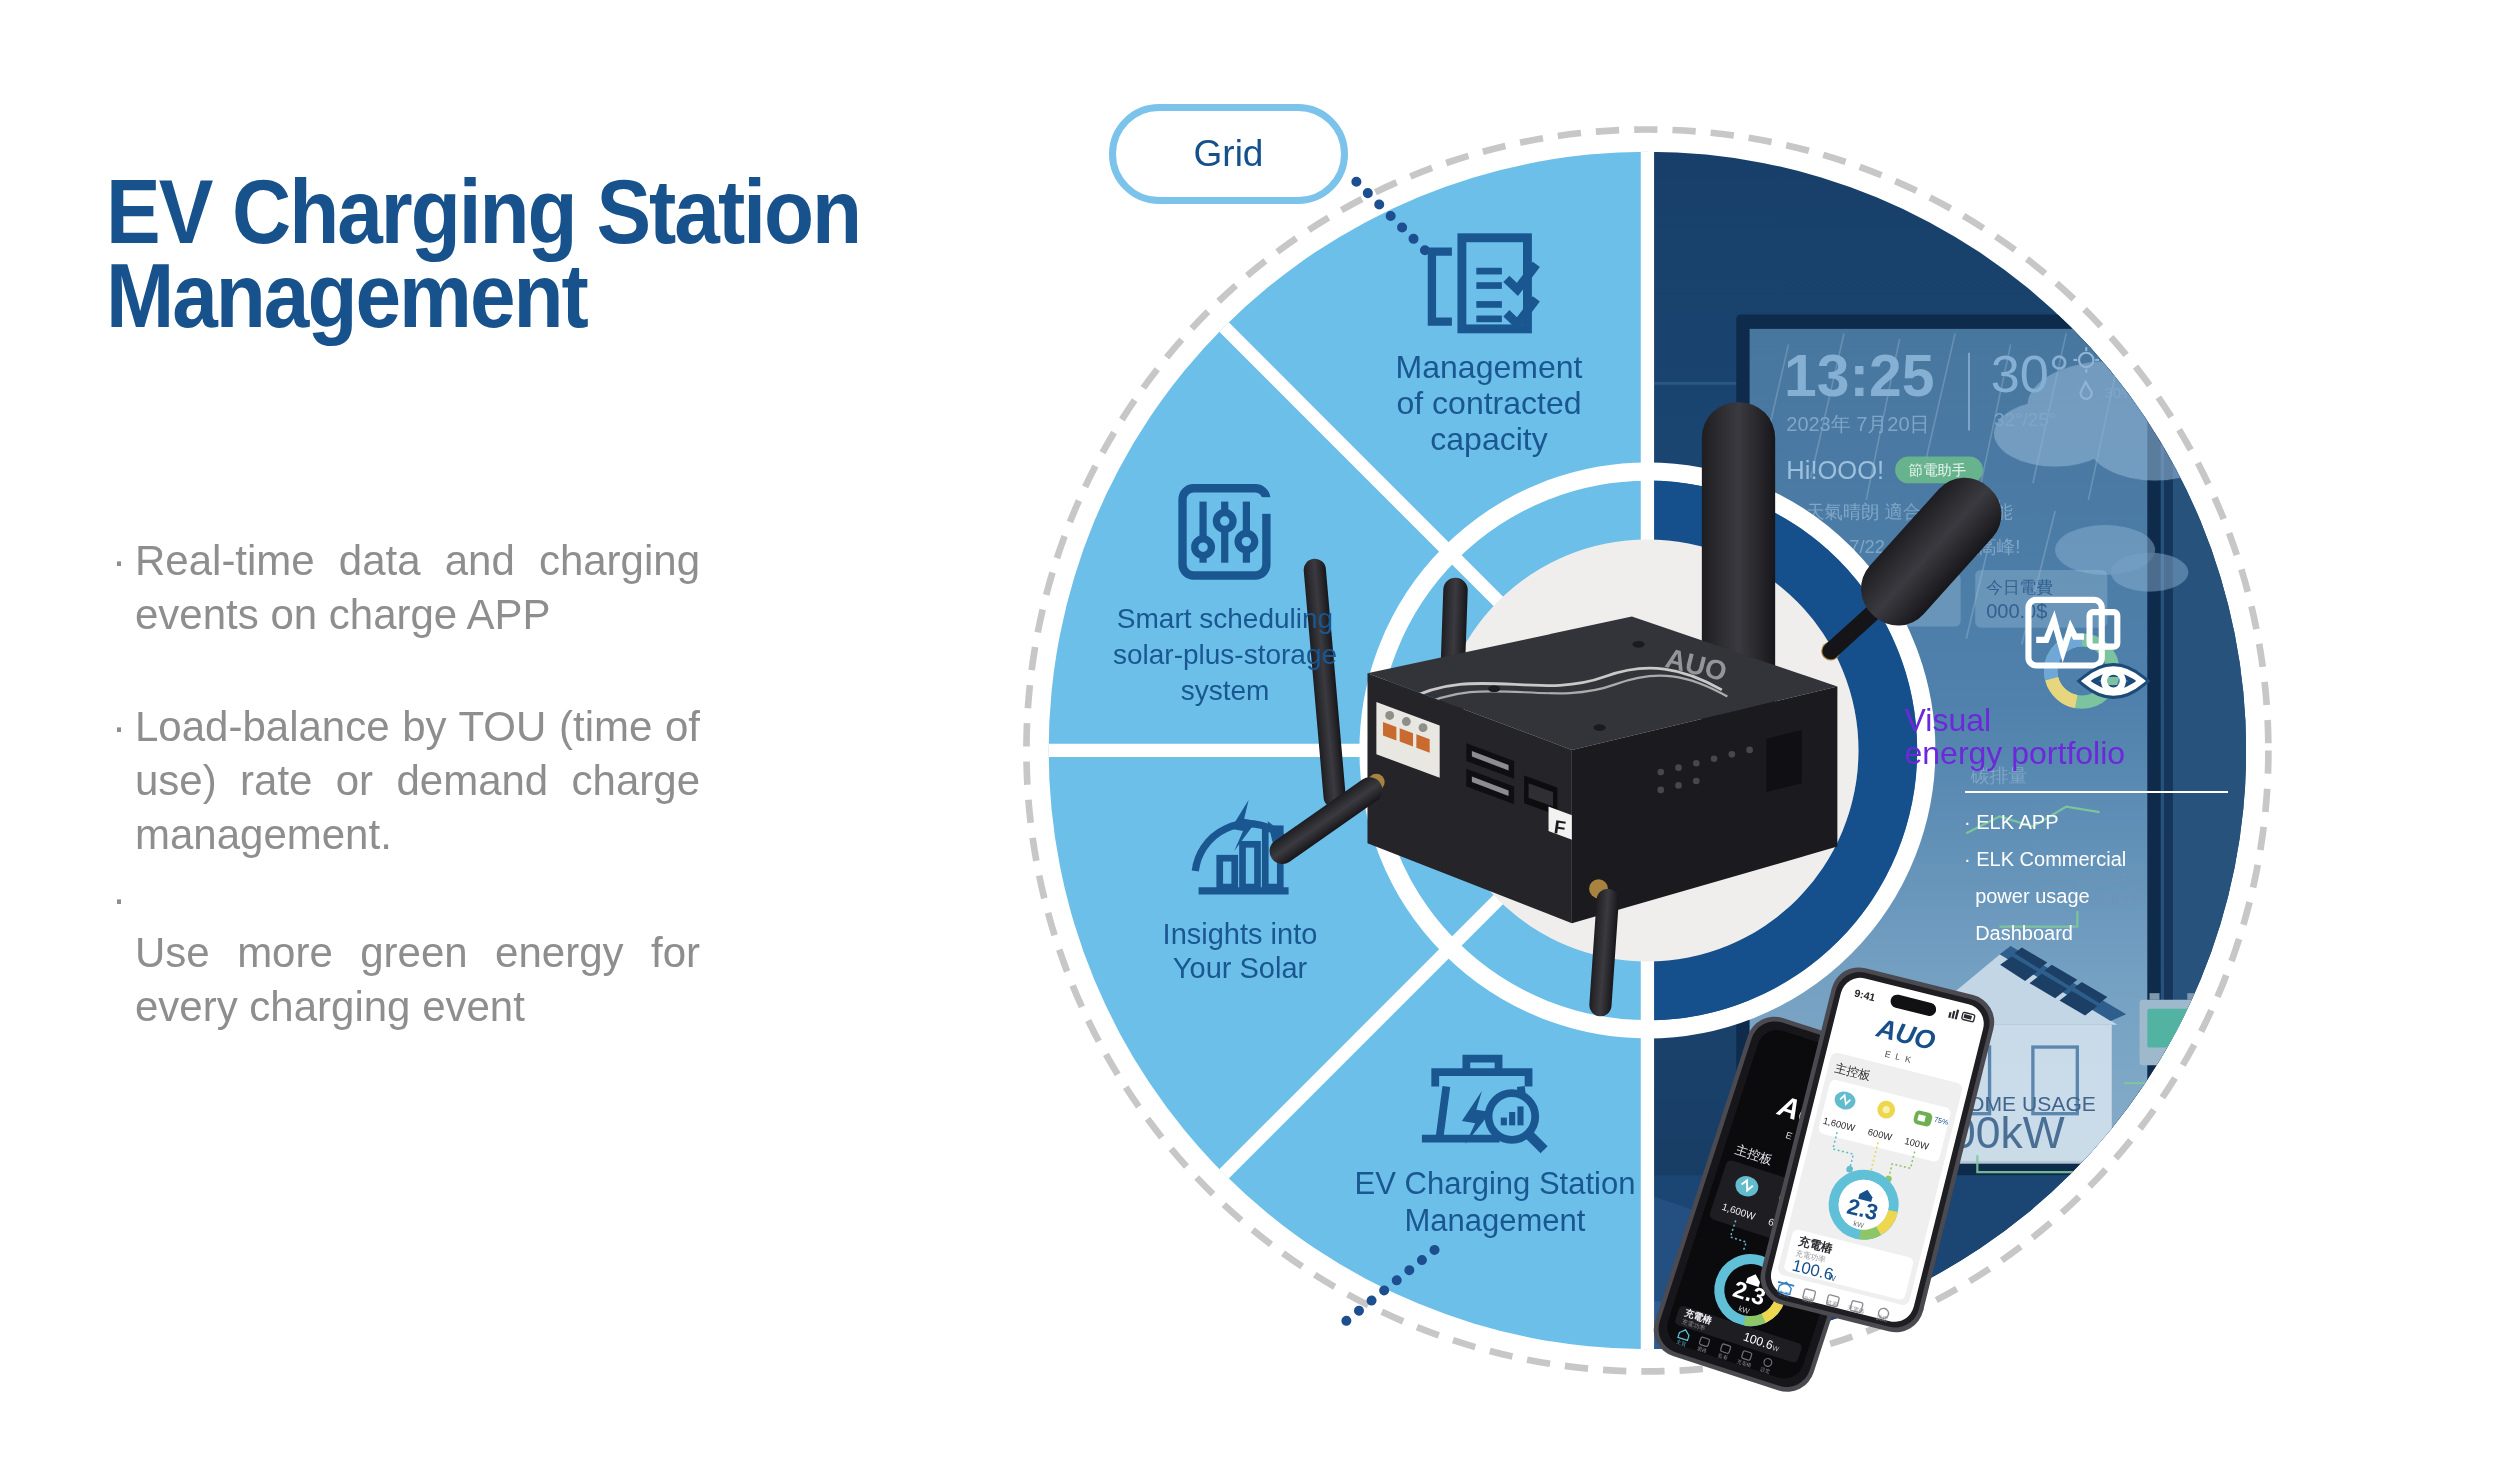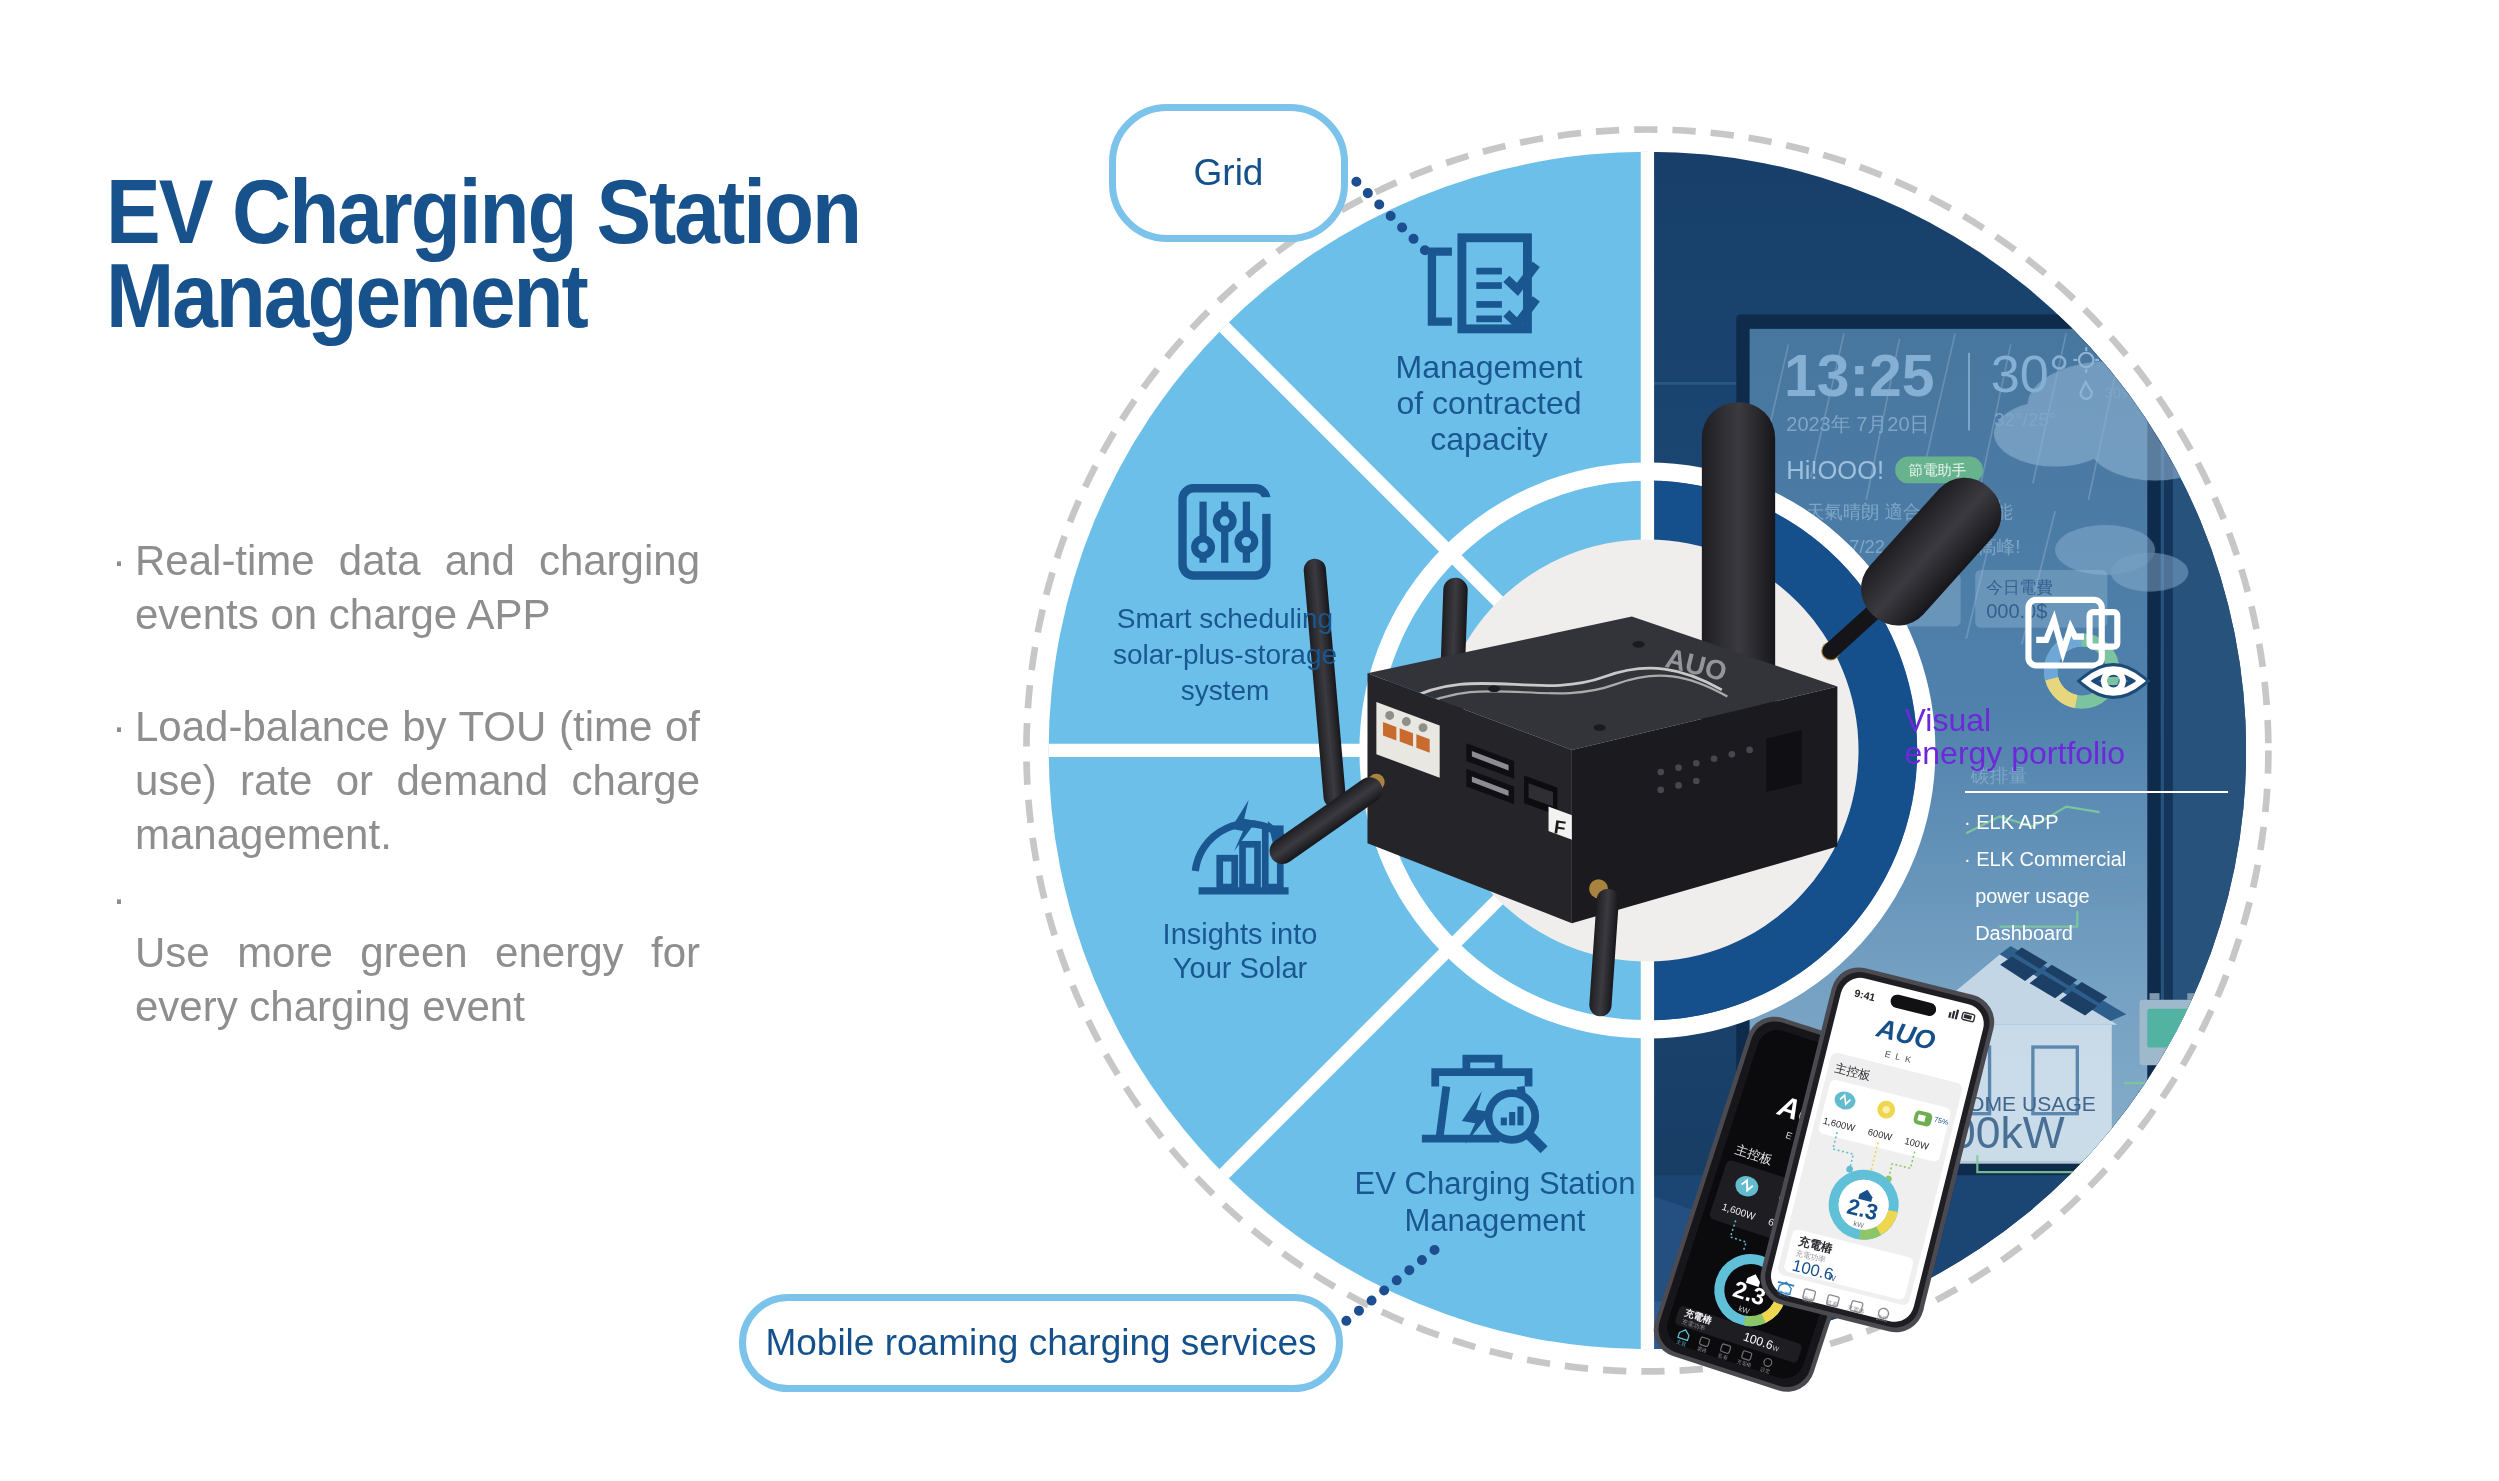--- a/index.html
+++ b/index.html
@@ -14,21 +14,21 @@
          color:#17528C;white-space:pre-line;transform:scaleX(0.9);transform-origin:0 0;}
   .bullets{left:112px;top:534px;width:588px;color:#8E8E8E;font-size:42px;line-height:54px;}
   .bullet-row{display:flex;align-items:flex-start;}
   .bullet-marker{width:23px;flex:0 0 23px;}
   .bullet-text{flex:1;text-align:justify;text-justify:inter-word;}
   .mt1{margin-top:58px;} .mt3{margin-top:10px;}
 
   
   .pill{background:#ffffff;border:7.2px solid #7BC3EA;display:flex;align-items:center;justify-content:center;
         color:#14518C;}
-  .pill-grid{left:1109px;top:104px;width:239px;height:138px;border-radius:58px;font-size:37px;}
+  .pill-grid{left:1109px;top:104px;width:239px;height:100px;border-radius:58px;font-size:37px;}
   .pill-mobile{left:739px;top:1294px;width:604px;height:98px;border-radius:49px;font-size:37px;}
 
   
   .sector-label{color:#1A5791;text-align:center;white-space:pre-line;transform:translateX(-50%);}
   .lbl-0{left:1489px;top:349px;font-size:32px;line-height:36px;}
   .lbl-1{left:1225px;top:601px;font-size:28px;line-height:36px;}
   .lbl-2{left:1240px;top:917px;font-size:29px;line-height:34px;}
   .lbl-3{left:1495px;top:1165px;font-size:31px;line-height:37px;}
 
   
@@ -457,23 +457,20 @@
     </div>
     <div class="bullet-row">
       <span class="bullet-marker"></span>
       <div class="bullet-text">Use more green energy for every charging event</div>
     </div>
   </div>
 
   <div class="abs pill pill-grid">
     <span>Grid</span>
   </div>
-  <div class="abs pill pill-mobile">
-    <span>Mobile roaming charging services</span>
-  </div>
 
   <div class="abs sector-label lbl-0">Management
 of contracted
 capacity</div>
   <div class="abs sector-label lbl-1">Smart scheduling
 solar-plus-storage
 system</div>
   <div class="abs sector-label lbl-2">Insights into
 Your Solar</div>
   <div class="abs sector-label lbl-3">EV Charging Station

